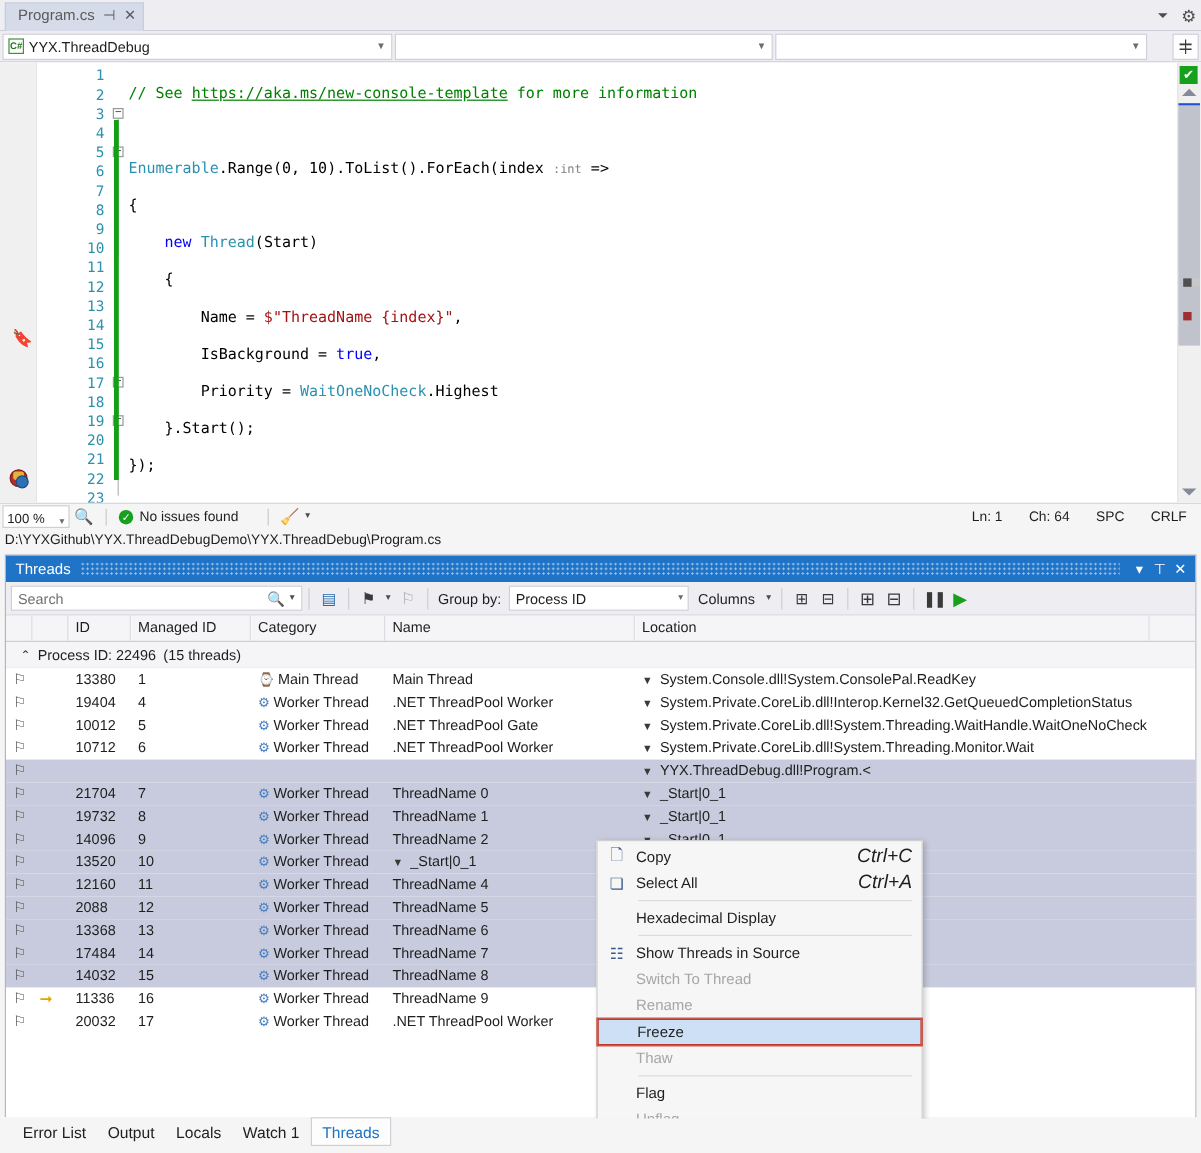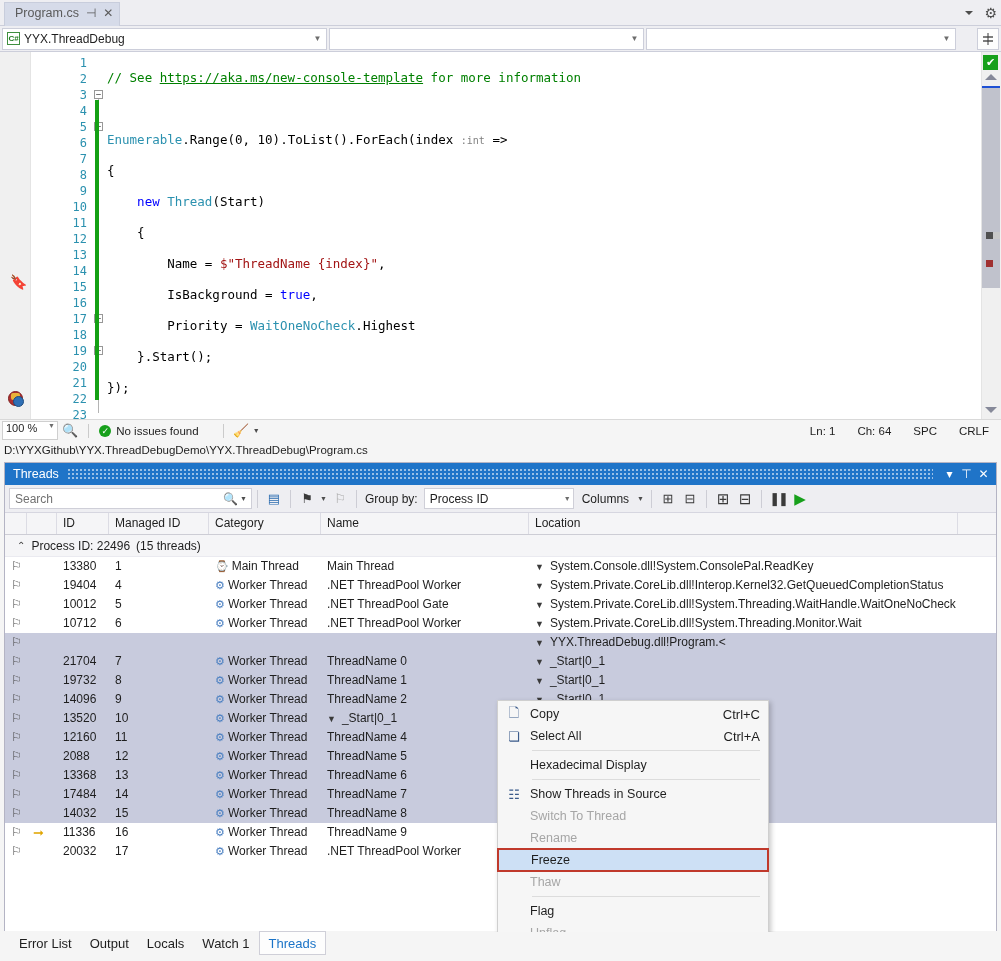--- a/index.html
+++ b/index.html
@@ -118,21 +118,21 @@
   #sc-mark1{ position:absolute; right:8px; top:180px; width:7px;height:7px; background:#505050; }
   #sc-mark1b{ position:absolute; right:1px; top:180px; width:7px;height:7px; background:#c8c8c8; }
   #sc-mark2{ position:absolute; right:8px; top:208px; width:7px;height:7px; background:#a03030; }
   
   #edstatus{
     position:absolute; left:0; top:419px; width:1001px; height:22px;
     background:#f5f5f5; border-top:1px solid #d9d9d9;
     display:flex; align-items:center; font-size:11.5px; color:#1e1e1e;
   }
   #zoombox{ width:56px; height:19px; border:1px solid #cfcfcf; background:#fff; display:flex;
-            align-items:flex-start; padding:0 2px 0 3px; font-size:11px; margin-left:2px;}
+            align-items:flex-end; padding:0 2px 0 3px; font-size:11px; margin-left:2px;}
   #zoombox .cb-arrow{ margin-left:auto; color:#6d6d6d; font-size:7px; }
   .stat-sep{ width:1px;height:14px;background:#cbcbcb; margin:0 10px; }
   .ok-circle{ width:12px;height:12px;border-radius:50%;background:#17a01b;color:#fff;
               font-size:9px;display:flex;align-items:center;justify-content:center;margin-right:5px;}
   #edstatus .right{ margin-left:auto; display:flex; gap:22px; padding-right:12px; }
   #pathbar{
     position:absolute; left:0; top:441px; width:1001px; height:21px;
     background:#f5f5f5; font-size:11.5px; color:#1e1e1e; padding:3px 0 0 4px;
   }
   
@@ -195,21 +195,21 @@
   
   #ctxmenu{
     position:absolute; left:496px; top:638px; width:272px;
     background:#f6f6f6; border:1px solid #cfcfcf;
     box-shadow:2px 2px 5px rgba(0,0,0,.22);
     padding:2px 0; z-index:50; font-size:12.5px;
   }
   .mi{ height:22px; display:flex; align-items:center; padding:0 8px 0 0; color:#1e1e1e; }
   .mi .mico{ width:32px; text-align:center; font-size:13px; color:#3a5a8a; }
   .mi .mlabel{ flex:1; }
-  .mi .mkey{ color:#1e1e1e; font-size:13px; padding-left:16px; }
+  .mi .mkey{ color:#1e1e1e; font-size:16px; padding-left:16px;font-style:italic; }
   .mi.disabled .mlabel, .mi.disabled .mkey{ color:#a6a6a6; }
   .mi.hot{ background:#cde0f5; border:1px solid #c0392b; outline:1px solid #c0392b; height:22px; }
   .msep{ height:1px; background:#dcdcdc; margin:3px 8px 3px 34px; }
   
   #bottom-tabs{
     position:absolute; left:0; top:931px; width:1001px; height:30px;
     background:#f5f5f5; display:flex; align-items:flex-start; padding-left:10px; gap:0;
   }
   .btab{ height:24px; padding:0 9px; display:flex; align-items:center; font-size:13px; color:#1e1e1e; }
   .btab.active{ background:#fdfdfd; border:1px solid #cfcfd8; color:#1a73c7; }

